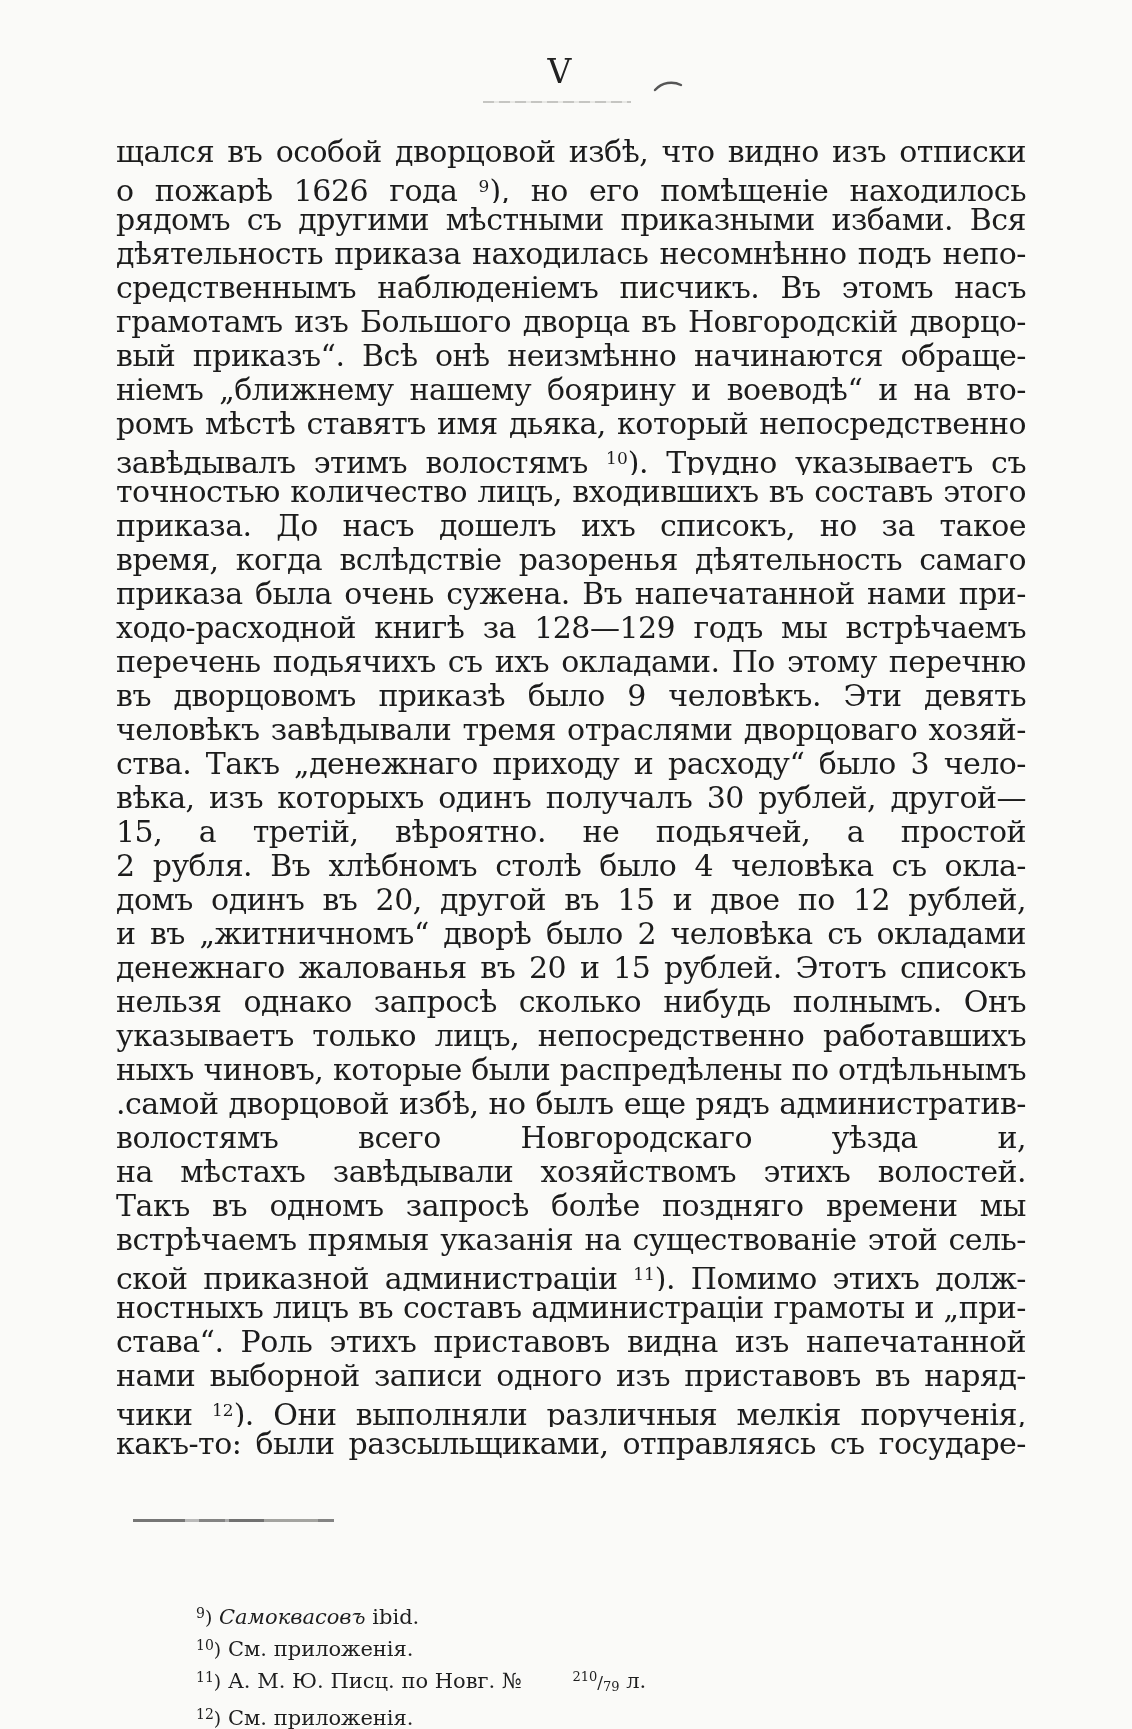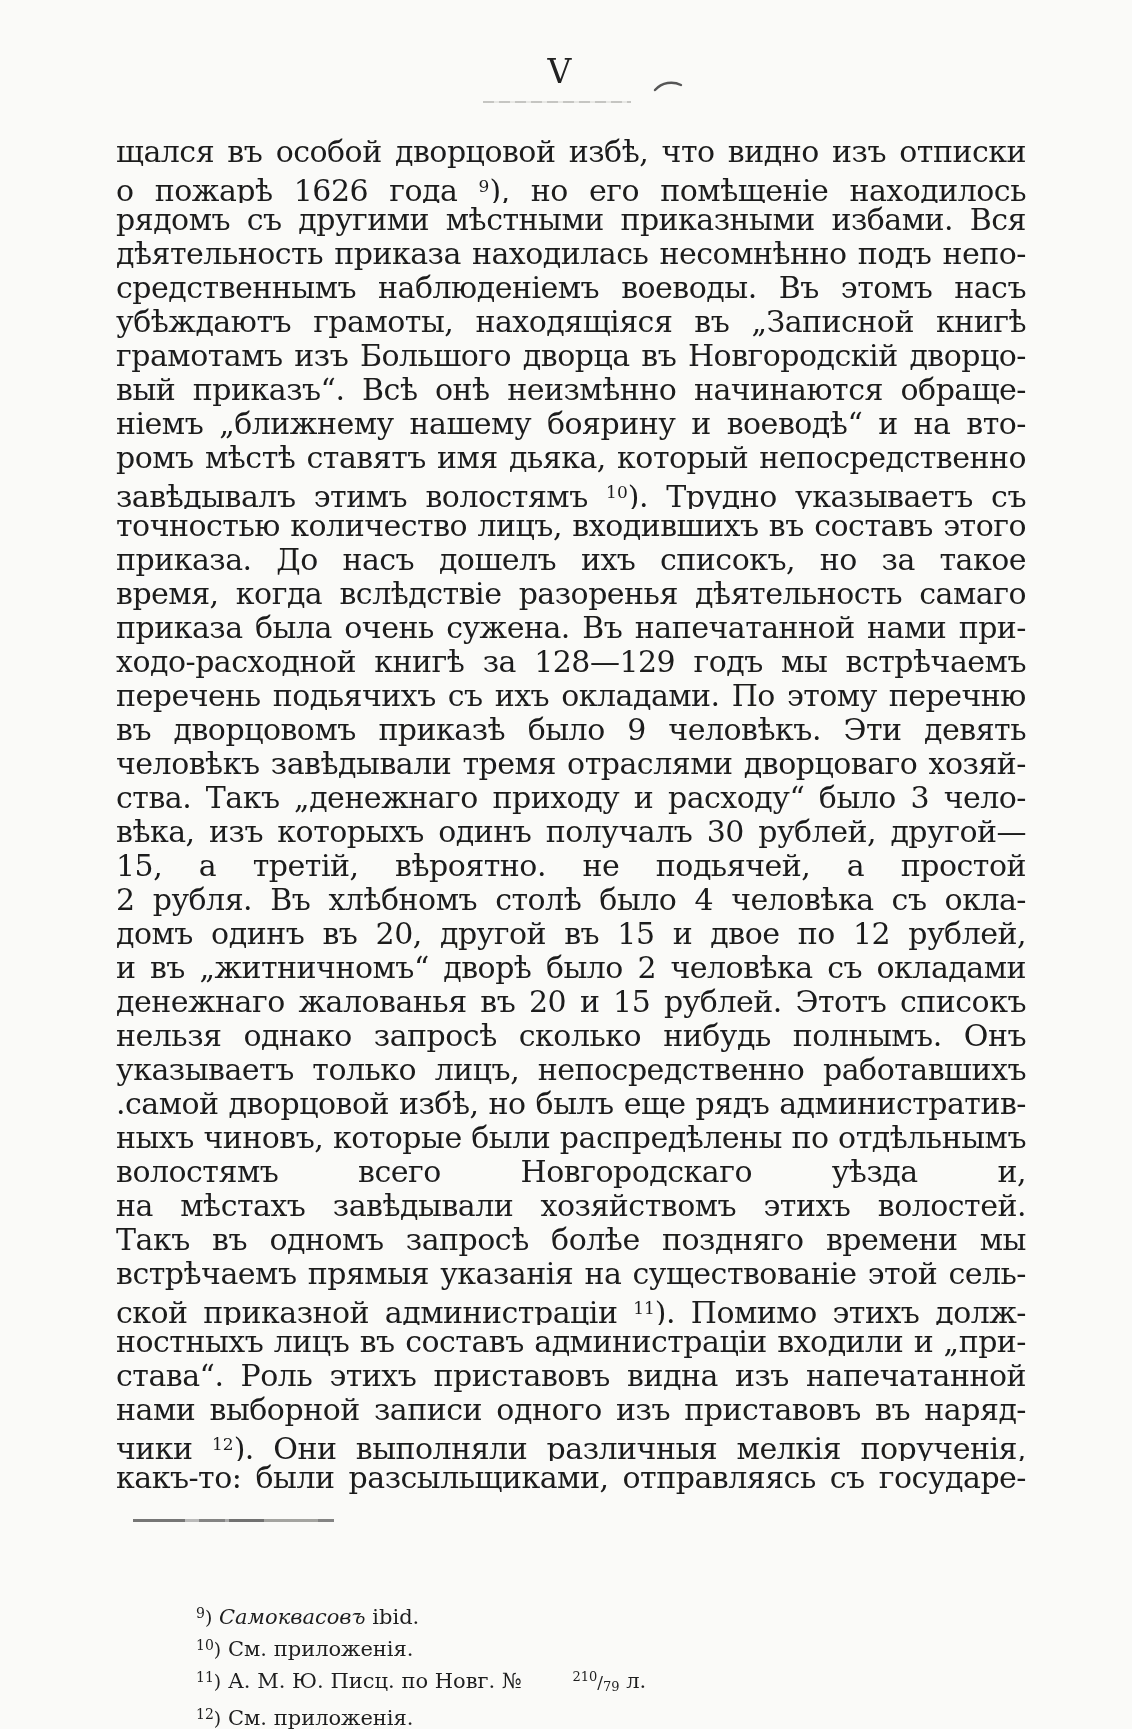--- a/index.html
+++ b/index.html
@@ -48,22 +48,21 @@
   <div class="header-rule"></div>
   <svg class="pen-mark" width="30" height="18" viewBox="0 0 30 18">
     <path d="M2 13 C 9 5, 20 4, 28 8" stroke="#3a3a3a" stroke-width="2.4" fill="none" stroke-linecap="round"></path>
   </svg>
 
   <div class="body-block">
     <div class="line">щался въ особой дворцовой избѣ, что видно изъ отписки</div>
     <div class="line"><span>о пожарѣ 1626 года </span><span class="ref">9</span><span>), но его помѣщеніе находилось</span></div>
     <div class="line">рядомъ съ другими мѣстными приказными избами. Вся</div>
     <div class="line">дѣятельность приказа находилась несомнѣнно подъ непо-</div>
-    <div class="line">средственнымъ наблюденіемъ воеводы. Въ этомъ насъ</div>
-    <div class="line">убѣждаютъ грамоты, находящіяся въ „Записной книгѣ</div>
+    <div class="line">средственнымъ наблюденіемъ писчикъ. Въ этомъ насъ</div>
     <div class="line">грамотамъ изъ Большого дворца въ Новгородскій дворцо-</div>
     <div class="line">вый приказъ“. Всѣ онѣ неизмѣнно начинаются обраще-</div>
     <div class="line">ніемъ „ближнему нашему боярину и воеводѣ“ и на вто-</div>
     <div class="line">ромъ мѣстѣ ставятъ имя дьяка, который непосредственно</div>
     <div class="line"><span>завѣдывалъ этимъ волостямъ </span><span class="ref">10</span><span>). Трудно указываетъ съ</span></div>
     <div class="line">точностью количество лицъ, входившихъ въ составъ этого</div>
     <div class="line">приказа. До насъ дошелъ ихъ списокъ, но за такое</div>
     <div class="line">время, когда вслѣдствіе разоренья дѣятельность самаго</div>
     <div class="line">приказа была очень сужена. Въ напечатанной нами при-</div>
     <div class="line">ходо-расходной книгѣ за 128—129 годъ мы встрѣчаемъ</div>
@@ -72,28 +71,28 @@
     <div class="line">человѣкъ завѣдывали тремя отраслями дворцоваго хозяй-</div>
     <div class="line">ства. Такъ „денежнаго приходу и расходу“ было 3 чело-</div>
     <div class="line">вѣка, изъ которыхъ одинъ получалъ 30 рублей, другой—</div>
     <div class="line">15, а третій, вѣроятно. не подьячей, а простой „писчикъ“—</div>
     <div class="line">2 рубля. Въ хлѣбномъ столѣ было 4 человѣка съ окла-</div>
     <div class="line">домъ одинъ въ 20, другой въ 15 и двое по 12 рублей,</div>
     <div class="line">и въ „житничномъ“ дворѣ было 2 человѣка съ окладами</div>
     <div class="line">денежнаго жалованья въ 20 и 15 рублей. Этотъ списокъ</div>
     <div class="line">нельзя однако запросѣ сколько нибудь полнымъ. Онъ</div>
     <div class="line">указываетъ только лицъ, непосредственно работавшихъ въ</div>
+    <div class="line">ныхъ чиновъ, которые были распредѣлены по отдѣльнымъ</div>
     <div class="line">.самой дворцовой избѣ, но былъ еще рядъ административ-</div>
-    <div class="line">ныхъ чиновъ, которые были распредѣлены по отдѣльнымъ</div>
     <div class="line">волостямъ всего Новгородскаго уѣзда и, непосредственно,</div>
     <div class="line">на мѣстахъ завѣдывали хозяйствомъ этихъ волостей.</div>
     <div class="line">Такъ въ одномъ запросѣ болѣе поздняго времени мы</div>
     <div class="line">встрѣчаемъ прямыя указанія на существованіе этой сель-</div>
     <div class="line"><span>ской приказной администраціи </span><span class="ref">11</span><span>). Помимо этихъ долж-</span></div>
-    <div class="line">ностныхъ лицъ въ составъ администраціи входили и „при-</div>
+    <div class="line">ностныхъ лицъ въ составъ администраціи грамоты и „при-</div>
     <div class="line">става“. Роль этихъ приставовъ видна изъ напечатанной</div>
     <div class="line">нами выборной записи одного изъ приставовъ въ наряд-</div>
     <div class="line"><span>чики </span><span class="ref">12</span><span>). Они выполняли различныя мелкія порученія,</span></div>
     <div class="line">какъ-то: были разсыльщиками, отправляясь съ государе-</div>
   </div>
 
   <div class="fn-rule"></div>
 
   <div class="fn-block">
     <div class="fn-line"><span class="fn-num">9</span><span class="fn-paren">)</span>

